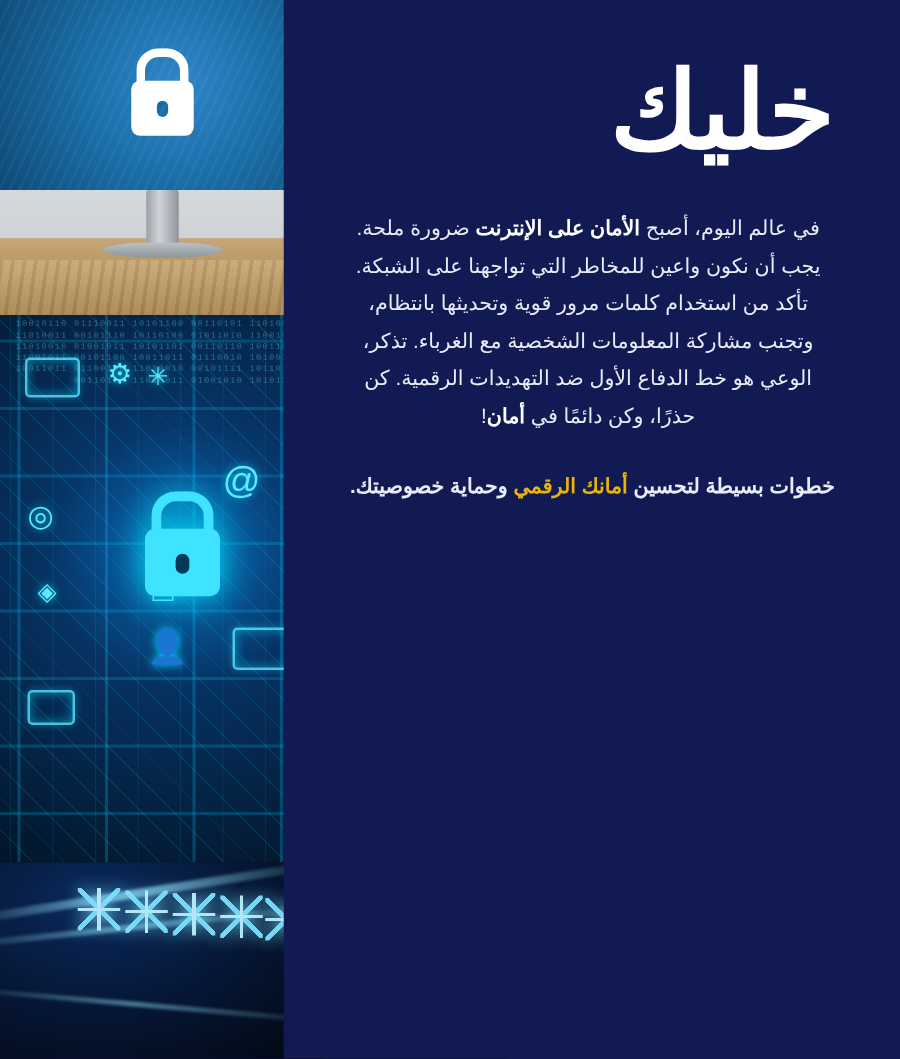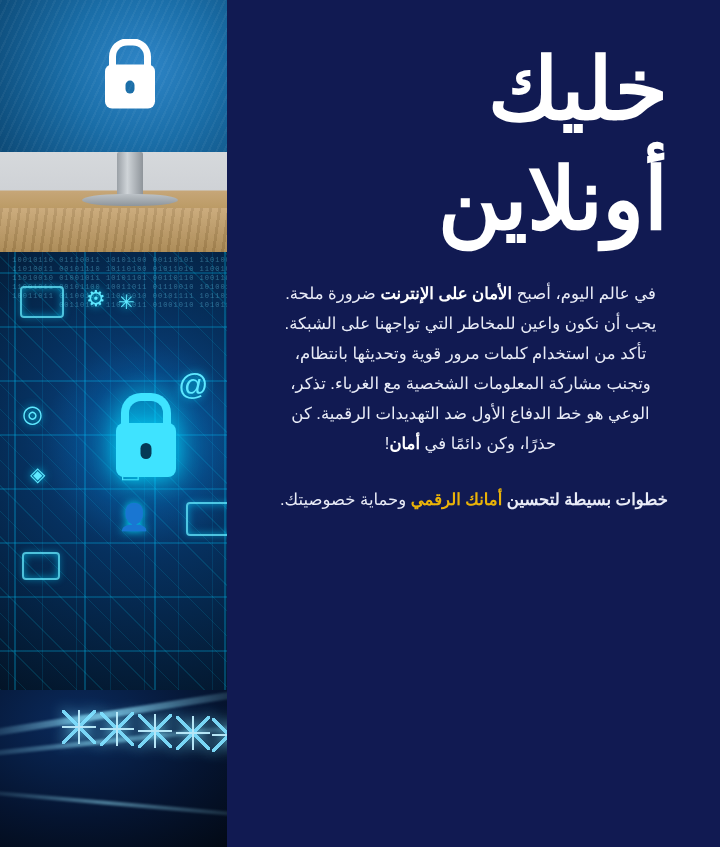--- a/index.html
+++ b/index.html
@@ -284,21 +284,21 @@
 
   .sub-copy {
     margin: 26px 36px 0 30px;
     color: #e9ecf7;
     font-size: 16.5px;
     line-height: 1.82;
     text-align: right;
     font-weight: bold;
   }
   .sub-copy .hl { color: #eab308; }
-  .sub-copy .thin { font-weight: normal; }
+  .sub-copy .thin { font-weight: bold; }
 </style>
 </head>
 <body>
 
 <div class="poster">
 
   <div class="image-col">
 
     <div class="monitor">
       <div class="pad-lock">
@@ -352,20 +352,19 @@
       <div class="sparkle" style="left:138px; top:24px;"></div>
       <div class="sparkle" style="left:176px; top:26px;"></div>
       <div class="sparkle" style="left:212px; top:28px;"></div>
     </div>
   </div>
 
   <div class="text-col">
 
     <h1 class="headline">
       <span>خليك</span>
-      <span>أونلاين</span>
     </h1>
 
     <p class="body-copy"><span>في عالم اليوم، أصبح </span><b>الأمان على الإنترنت</b><span> ضرورة ملحة. يجب أن نكون واعين للمخاطر التي تواجهنا على الشبكة. تأكد من استخدام كلمات مرور قوية وتحديثها بانتظام، وتجنب مشاركة المعلومات الشخصية مع الغرباء. تذكر، الوعي هو خط الدفاع الأول ضد التهديدات الرقمية. كن حذرًا، وكن دائمًا في </span><b>أمان</b><span>!</span></p>
 
     <p class="sub-copy"><span>خطوات بسيطة لتحسين </span><span class="hl">أمانك الرقمي</span><span class="thin"> وحماية خصوصيتك.</span></p>
   </div>
 </div>
 
 </body></html>

